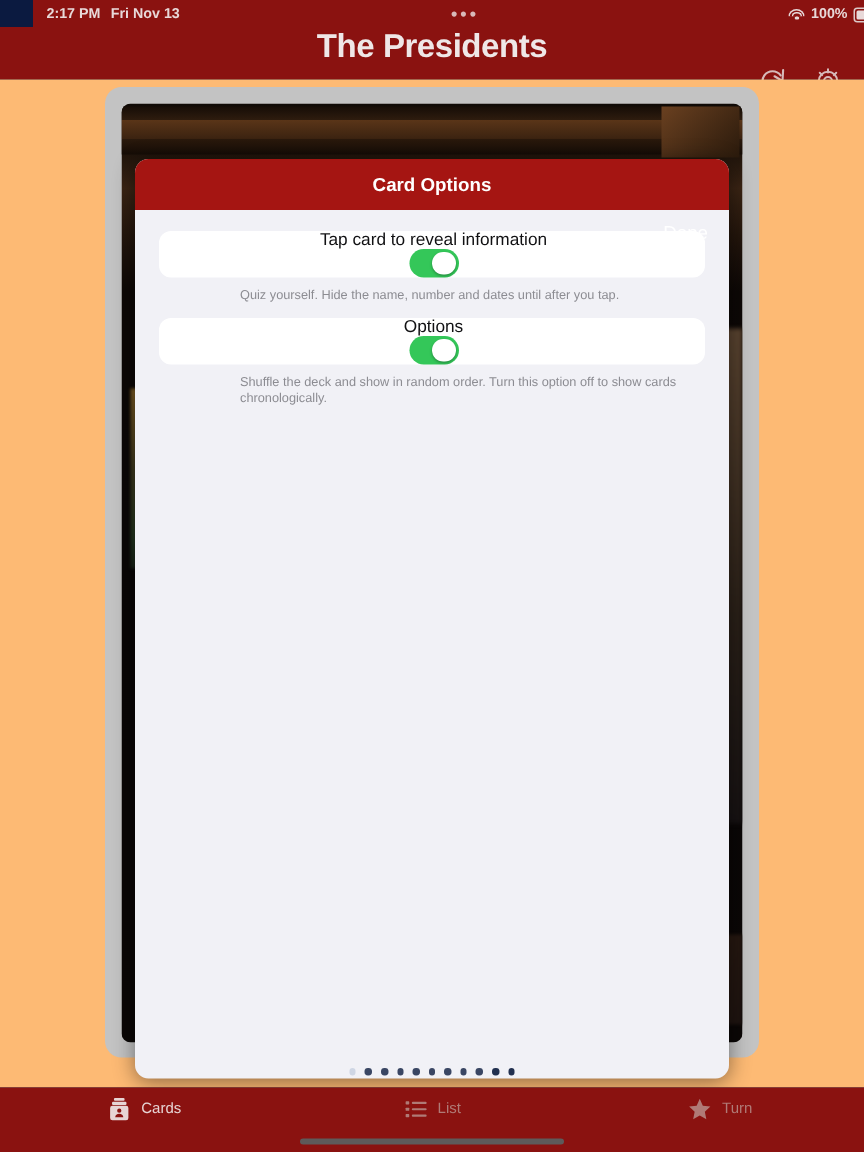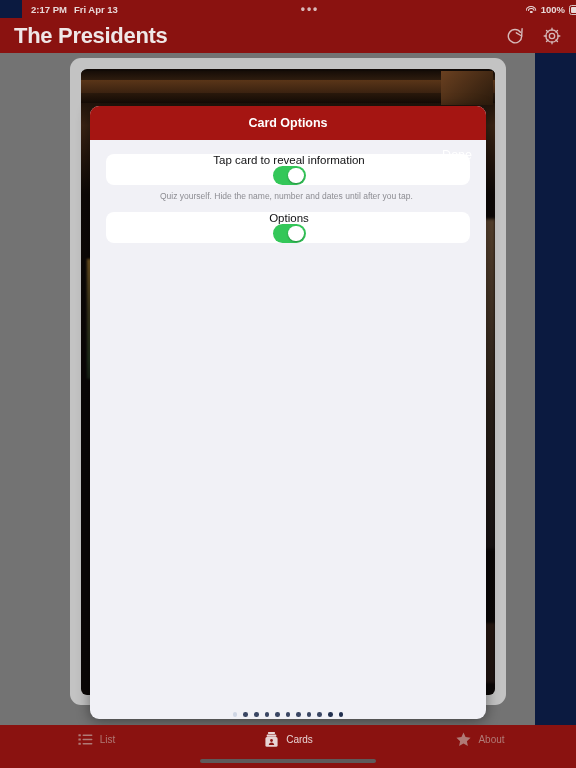--- a/index.html
+++ b/index.html
@@ -33,29 +33,29 @@
   .battery { width: 20px; height: 9.5px; border: 1.2px solid #dcc8c8; border-radius: 2.5px;
              position: relative; padding: 1px; }
   .battery::after { content:""; position: absolute; right: -3px; top: 3px; width: 1.6px;
                     height: 3.5px; background: #dcc8c8; border-radius: 0 1px 1px 0; }
   .battery i { display: block; height: 100%; width: 100%; background: #e8d9d9; border-radius: 1px; }
 
   
   #nav-bar {
     position: absolute; top: 18px; left: 0; width: 576px; height: 35px;
     background: #8a1210;
-    display: flex; align-items: center; padding: 0 14px;
+    display: flex; align-items: center; padding: 0 14px; flex-direction: column;
   }
   #app-title { color: #efe7e7; font-size: 22px; font-weight: bold; letter-spacing: -0.3px; }
   #nav-actions { margin-left: auto; display: flex; align-items: center; gap: 17px; }
   .nav-icon { width: 20px; height: 20px; color: #d6b9b9; display: block; }
   .nav-icon svg { width: 100%; height: 100%; display: block; }
 
   
-  #content { position: absolute; top: 53px; left: 0; width: 535px; height: 672px; background: #737373; }
+  #content { position: absolute; top: 53px; left: 0; width: 576px; height: 672px; background: #fdba74; }
 
   
   #card-frame {
     position: absolute; left: 70px; top: 5px; width: 436px; height: 647px;
     background: #c3c3c3; border-radius: 11px; padding: 11px 11px 10px 11px;
   }
   #card-photo {
     width: 100%; height: 100%; border-radius: 6px; overflow: hidden; position: relative;
     background:
       radial-gradient(ellipse at 50% 78%, rgba(120,60,25,0.55) 0%, rgba(0,0,0,0) 58%),
@@ -147,21 +147,21 @@
     position: absolute; bottom: 5px; left: 50%; transform: translateX(-50%);
     width: 176px; height: 4px; border-radius: 2px; background: #5e5a5a;
   }
 </style>
 </head>
 <body>
 
 <div id="status-bar">
   <div id="status-left">
     <span>2:17 PM</span>
-    <span>Fri Apr 13</span>
+    <span>Fri Nov 13</span>
   </div>
   <div id="status-center">•••</div>
   <div id="status-right">
     <span class="wifi-glyph">
         <i></i>
         <i></i>
         <i></i>
       </span>
     <span>100%</span>
     <span class="battery">
@@ -226,20 +226,21 @@
         <div class="option-footer">Quiz yourself.  Hide the name, number and dates until after you tap.</div>
       </div>
 
       <div class="option-group">
         <div class="option-row">
           <span class="option-label">Options</span>
           <span class="switch" style="background: rgb(52, 199, 89);">
               <span class="knob" style="left: 15.5px;"></span>
             </span>
         </div>
+        <div class="option-footer">Shuffle the deck and show in random order.  Turn this option off to show cards chronologically.</div>
       </div>
 
     </div>
   </div>
 
   <div id="page-dots">
       <span class="page-dot active"></span>
       <span class="page-dot"></span>
       <span class="page-dot"></span>
       <span class="page-dot"></span>
@@ -247,51 +248,51 @@
       <span class="page-dot"></span>
       <span class="page-dot"></span>
       <span class="page-dot"></span>
       <span class="page-dot"></span>
       <span class="page-dot faint"></span>
       <span class="page-dot faint"></span>
     </div>
 </div>
 
 <div id="tab-bar">
+
+  <div class="tab-item active">
+    <span class="tab-icon">
+      <svg viewBox="0 0 24 24" fill="currentColor">
+        <rect x="7" y="1.5" width="10" height="2.6" rx="1"></rect>
+        <rect x="5.2" y="5" width="13.6" height="3" rx="1"></rect>
+        <rect x="3.4" y="8.6" width="17.2" height="13.8" rx="2.2"></rect>
+        <circle cx="12" cy="13.4" r="2" fill="#8a1210"></circle>
+        <path d="M8.2 19.6c0-2.1 1.7-3.4 3.8-3.4s3.8 1.3 3.8 3.4z" fill="#8a1210"></path>
+      </svg>
+    </span>
+    <span class="tab-label">Cards</span>
+  </div>
 
   <div class="tab-item inactive">
     <span class="tab-icon">
       <svg viewBox="0 0 24 24" fill="currentColor">
         <rect x="2" y="4.5" width="3.4" height="3" rx="0.6"></rect>
         <rect x="7.8" y="5" width="14" height="2" rx="1"></rect>
         <rect x="2" y="10.5" width="3.4" height="3" rx="0.6"></rect>
         <rect x="7.8" y="11" width="14" height="2" rx="1"></rect>
         <rect x="2" y="16.5" width="3.4" height="3" rx="0.6"></rect>
         <rect x="7.8" y="17" width="14" height="2" rx="1"></rect>
       </svg>
     </span>
     <span class="tab-label">List</span>
   </div>
 
-  <div class="tab-item active">
-    <span class="tab-icon">
-      <svg viewBox="0 0 24 24" fill="currentColor">
-        <rect x="7" y="1.5" width="10" height="2.6" rx="1"></rect>
-        <rect x="5.2" y="5" width="13.6" height="3" rx="1"></rect>
-        <rect x="3.4" y="8.6" width="17.2" height="13.8" rx="2.2"></rect>
-        <circle cx="12" cy="13.4" r="2" fill="#8a1210"></circle>
-        <path d="M8.2 19.6c0-2.1 1.7-3.4 3.8-3.4s3.8 1.3 3.8 3.4z" fill="#8a1210"></path>
-      </svg>
-    </span>
-    <span class="tab-label">Cards</span>
-  </div>
-
   <div class="tab-item inactive">
     <span class="tab-icon">
       <svg viewBox="0 0 24 24" fill="currentColor">
         <path d="M12 2.2 14.9 8.6 22 9.4l-5.2 4.9 1.4 7-6.2-3.5-6.2 3.5 1.4-7L2 9.4l7.1-.8z"></path>
       </svg>
     </span>
-    <span class="tab-label">About</span>
+    <span class="tab-label">Turn</span>
   </div>
 
   <div id="home-indicator"></div>
 </div>
 
 </body></html>

